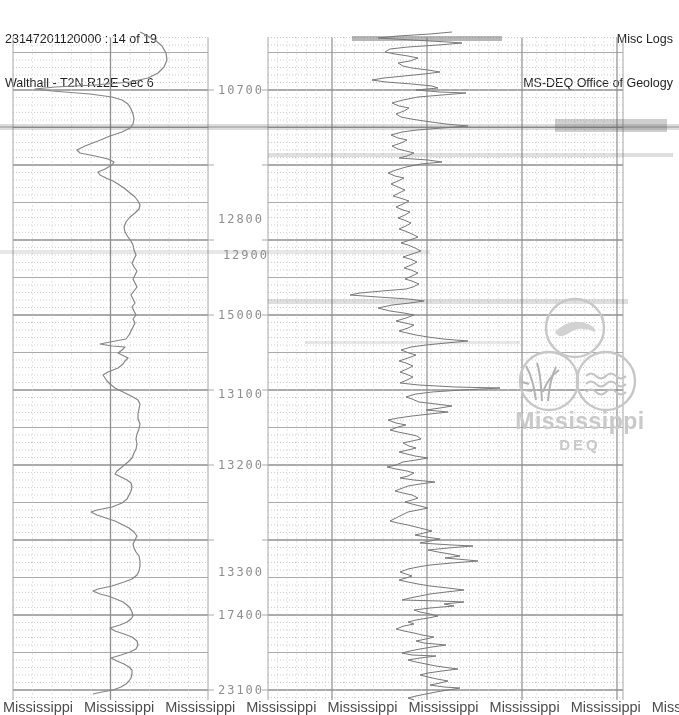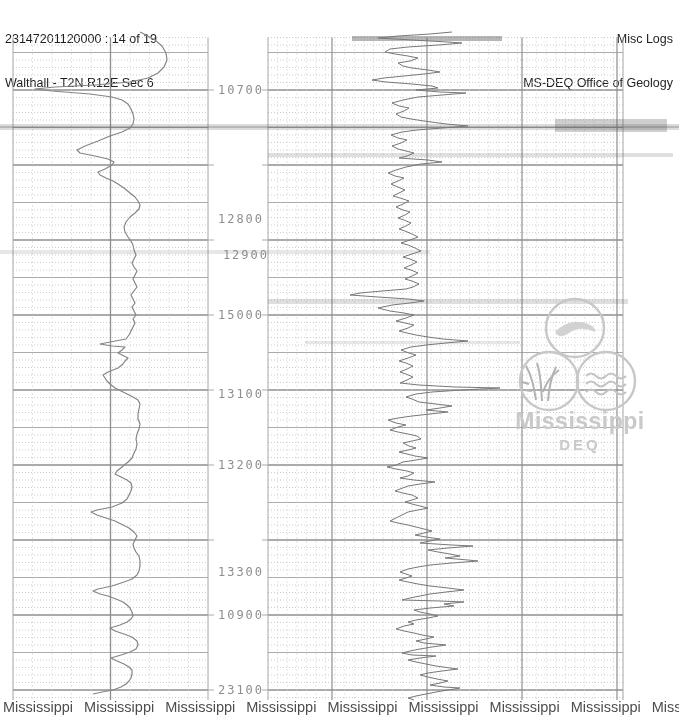--- a/index.html
+++ b/index.html
@@ -320,21 +320,21 @@
     </svg>
 
   <div id="depth-labels">
       <div class="depth-label" style="top: 83px;">10700</div>
       <div class="depth-label" style="top: 176px; margin-top: 36px;">12800</div>
       <div class="depth-label" style="top: 248px; text-align: right;">12900</div>
       <div class="depth-label" style="top: 308px;">15000</div>
       <div class="depth-label" style="top: 387px;">13100</div>
       <div class="depth-label" style="top: 458px;">13200</div>
       <div class="depth-label" style="top: 539px; margin-top: 26px;">13300</div>
-      <div class="depth-label" style="top: 608px;">10900</div>
+      <div class="depth-label" style="top: 608px;">17400</div>
       <div class="depth-label" style="top: 683px;">23100</div>
     </div>
 
   <div id="watermark">
     <svg width="150" height="180">
       <g fill="none" stroke="#c7c7c7" stroke-width="2.4">
         <circle cx="70" cy="33" r="29"></circle>
         <circle cx="44" cy="86" r="29"></circle>
         <circle cx="101" cy="86" r="29"></circle>
       </g>

